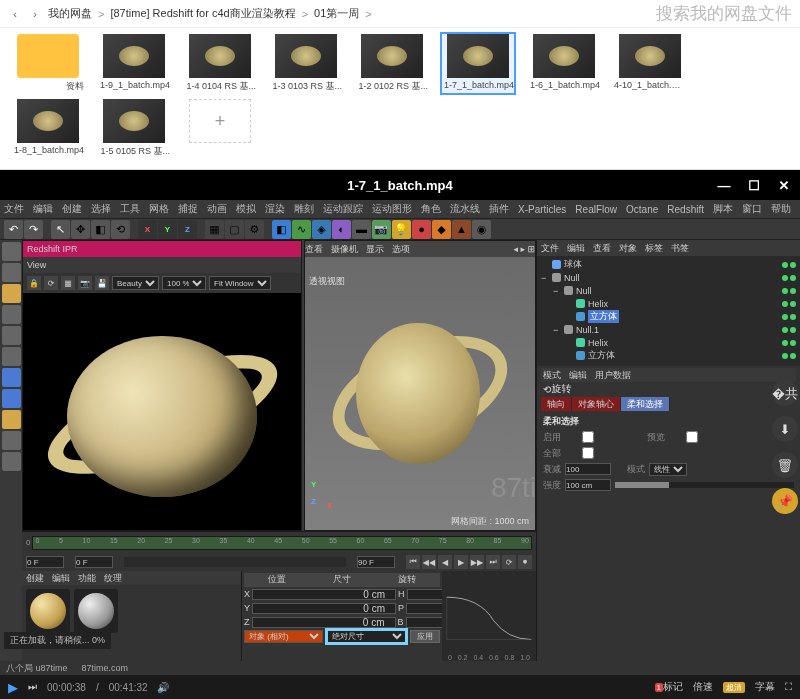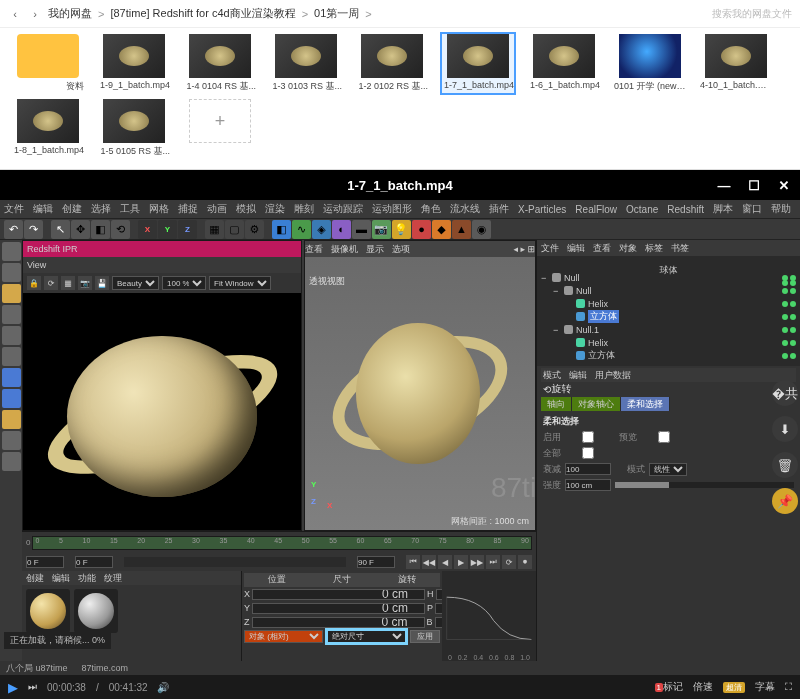--- a/index.html
+++ b/index.html
@@ -2,21 +2,21 @@
 <html><head>
 <meta charset="utf-8">
 <style>
 *{margin:0;padding:0;box-sizing:border-box;font-family:"Microsoft YaHei",Arial,sans-serif}
 body{width:800px;height:699px;background:#fff;overflow:hidden;font-size:10px}
 .browser{height:170px;background:#fff;border-bottom:1px solid #ddd}
 .bcrumb{display:flex;align-items:center;height:28px;padding:0 8px;gap:6px;border-bottom:1px solid #eee;font-size:11px;color:#333}
 .bcrumb .nav-ico{width:14px;height:14px;display:flex;align-items:center;justify-content:center;color:#666;cursor:pointer}
 .bcrumb .sep{color:#999}
 .bcrumb .crumb{cursor:pointer}
-.search{margin-left:auto;color:#bbb;font-size:10px}
+.search{margin-left:auto;color:#bbb;font-size:17px}
 .files{display:flex;gap:14px;padding:6px 12px;flex-wrap:wrap}
 .file{width:72px;display:flex;flex-direction:column;align-items:center;gap:2px;cursor:pointer}
 .file.sel{outline:2px solid #4a9eff;background:#e8f3ff}
 .thumb{width:62px;height:44px;background:#333;display:flex;align-items:center;justify-content:center;position:relative}
 .thumb.folder{background:#ffc340;border-radius:4px}
 .thumb.plus{background:#fff;border:1px dashed #ccc;color:#999;font-size:18px}
 .fname{font-size:9px;color:#444;text-align:right;white-space:nowrap;overflow:hidden;text-overflow:ellipsis;width:100%}
 .files2{display:flex;gap:14px;padding:0 12px 6px}
 .player{background:#000;height:529px;display:flex;flex-direction:column}
 .titlebar{height:30px;display:flex;align-items:center;justify-content:center;color:#fff;font-size:13px;font-weight:bold;position:relative}
@@ -79,21 +79,21 @@
 .tree-row .helix{background:#4ad4a4}
 .tree-row .cube{background:#4a9ad4}
 .tree-row .dots{margin-left:auto;display:flex;gap:2px}
 .tree-row .dot{width:6px;height:6px;border-radius:50%}
 .tree-row .dg{background:#4ad46a}
 .tree-row .sel{background:#4a7ad4;color:#fff;padding:0 2px}
 .attr{flex:1;background:#333;padding:2px 4px;font-size:9px;color:#ccc}
 .attr-hdr{height:14px;background:#393939;display:flex;align-items:center;gap:8px;padding:0 2px}
 .attr-title{height:14px;background:#333;color:#ddd;display:flex;align-items:center;padding:0 2px;font-size:10px}
 .tabs{display:flex;height:14px;margin-top:1px}
-.tabs span{padding:0 6px;background:#4d7c0f;color:#ccc;font-size:9px;border-right:1px solid #2a2a2a;display:flex;align-items:center}
+.tabs span{padding:0 6px;background:#7f1d1d;color:#ccc;font-size:9px;border-right:1px solid #2a2a2a;display:flex;align-items:center}
 .tabs span.act{background:#5a74b4;color:#fff}
 .attr-body{padding:4px 2px}
 .attr-line{display:flex;align-items:center;height:16px;gap:4px;color:#888}
 .attr-line input{width:46px;background:#222;border:1px solid #555;color:#ccc;height:12px;font-size:8px}
 .slider-bar{height:6px;background:#222;flex:1;position:relative}
 .slider-bar .fill{position:absolute;height:100%;background:#888;width:30%}
 .timeline{height:22px;background:#333;border-top:1px solid #1a1a1a;display:flex;align-items:center;padding:0 4px;gap:2px;font-size:8px;color:#999}
 .timeline .track{flex:1;height:14px;background:#3a5a3a;position:relative;border:1px solid #1a1a1a}
 .timeline .ticks{position:absolute;top:0;width:100%;display:flex;justify-content:space-between;padding:0 2px;font-size:7px}
 .timeline2{height:18px;background:#333;display:flex;align-items:center;padding:0 4px;gap:11px;font-size:8px;color:#ccc}
@@ -103,21 +103,21 @@
 .mat-panel{width:220px;border-right:1px solid #1a1a1a}
 .mat-hdr{height:14px;background:#393939;font-size:9px;color:#ccc;padding:0 4px;display:flex;align-items:center;gap:8px}
 .mats{display:flex;gap:4px;padding:4px}
 .mat-ball{width:44px;height:44px;border-radius:3px;background:#222;display:flex;align-items:center;justify-content:center}
 .mat-ball .ball{width:36px;height:36px;border-radius:50%}
 .coord{width:200px;padding:2px;font-size:9px;color:#ccc}
 .coord-hdr{display:flex;height:14px}
 .coord-hdr span{flex:1;text-align:center;background:#444}
 .coord-row{display:flex;height:14px;align-items:center;gap:2px}
 .coord-row span{width:12px}
-.coord-row input{flex:1;background:#222;border:1px solid #555;color:#ccc;height:11px;font-size:12px;text-align:right;padding-right:16px}
+.coord-row input{flex:1;background:#222;border:1px solid #555;color:#ccc;height:11px;font-size:10px;text-align:right;padding-right:10px}
 .curve{flex:1;background:#2a2a2a;position:relative}
 .curve svg{width:100%;height:100%}
 .vstrip{position:absolute;right:2px;top:180px;display:flex;flex-direction:column;gap:10px}
 .vsbtn{width:26px;height:26px;border-radius:50%;background:#3a3a3a;color:#ddd;display:flex;align-items:center;justify-content:center;cursor:pointer;font-size:13px}
 .status{height:14px;background:#333;font-size:9px;color:#aaa;display:flex;align-items:center;padding:0 6px;gap:14px}
 .loading{position:absolute;bottom:26px;left:4px;background:#222;color:#bbb;font-size:9px;padding:2px 6px}
 .vplayer{height:24px;background:#1a1a1a;display:flex;align-items:center;padding:0 8px;gap:10px;color:#ccc;font-size:10px}
 .vplayer .play{color:#4a9eff;font-size:13px;cursor:pointer}
 .vplayer .ctr{cursor:pointer}
 .vplayer .time{color:#999}
@@ -173,24 +173,20 @@
         <div class="thumb" style="background: linear-gradient(135deg, rgb(68, 68, 68), rgb(34, 34, 34));">
           <div style="width:30px;height:20px;background:radial-gradient(circle,#d4c48a,#8a7a4a);border-radius:50%"></div>
         </div>
         <div class="fname">1-7_1_batch.mp4</div>
       </div>
       <div class="file">
         <div class="thumb" style="background: linear-gradient(135deg, rgb(68, 68, 68), rgb(34, 34, 34));">
           <div style="width:30px;height:20px;background:radial-gradient(circle,#d4c48a,#8a7a4a);border-radius:50%"></div>
         </div>
         <div class="fname">1-6_1_batch.mp4</div>
-      </div>
-      <div class="file">
-        <div class="thumb" style="background: radial-gradient(circle at 45% 40%, rgb(68, 170, 255), rgb(17, 34, 102) 70%);"></div>
-        <div class="fname">0101 开学 (new)...</div>
       </div>
       <div class="file">
         <div class="thumb" style="background: linear-gradient(135deg, rgb(68, 68, 68), rgb(34, 34, 34));">
           <div style="width:30px;height:20px;background:radial-gradient(circle,#d4c48a,#8a7a4a);border-radius:50%"></div>
         </div>
         <div class="fname">4-10_1_batch.m...</div>
       </div>
     </div>
   <div class="files2" id="files2">
       <div class="file">
@@ -465,21 +461,21 @@
       <div class="right">
         <div class="obj-hdr">
           <span>文件</span>
           <span>编辑</span>
           <span>查看</span>
           <span>对象</span>
           <span>标签</span>
           <span>书签</span>
         </div>
         <div class="tree" id="tree">
-            <div class="tree-row" style="padding-left: 0px; flex-direction: column;">
+            <div class="tree-row" style="padding-left: 0px;">
               <span style="width:8px"></span>
               <span class="ico sphere"></span>
               <span>球体</span>
               <span class="dots">
                 <span class="dot dg"></span>
                 <span class="dot dg"></span>
               </span>
             </div>
             <div class="tree-row" style="padding-left: 0px;">
               <span style="width:8px">−</span>
@@ -555,21 +551,21 @@
           <div class="tabs">
             <span>轴向</span>
             <span>对象轴心</span>
             <span class="act">柔和选择</span>
           </div>
           <div class="attr-body">
             <div style="font-weight:bold;color:#ddd;height:14px">柔和选择</div>
             <div class="attr-line">
                 <span>启用</span>
                 <input type="checkbox" style="">
-                <span style="margin-left:4px">预览</span>
+                <span style="margin-left:32px">预览</span>
                 <input type="checkbox" style="">
               </div>
             <div class="attr-line">
                 <span>全部</span>
                 <input type="checkbox" style="">
               </div>
             <div class="attr-line">
                 <span>衰减</span>
                 <input value="100" style="">
                 <span style="margin-left:12px">模式</span>

